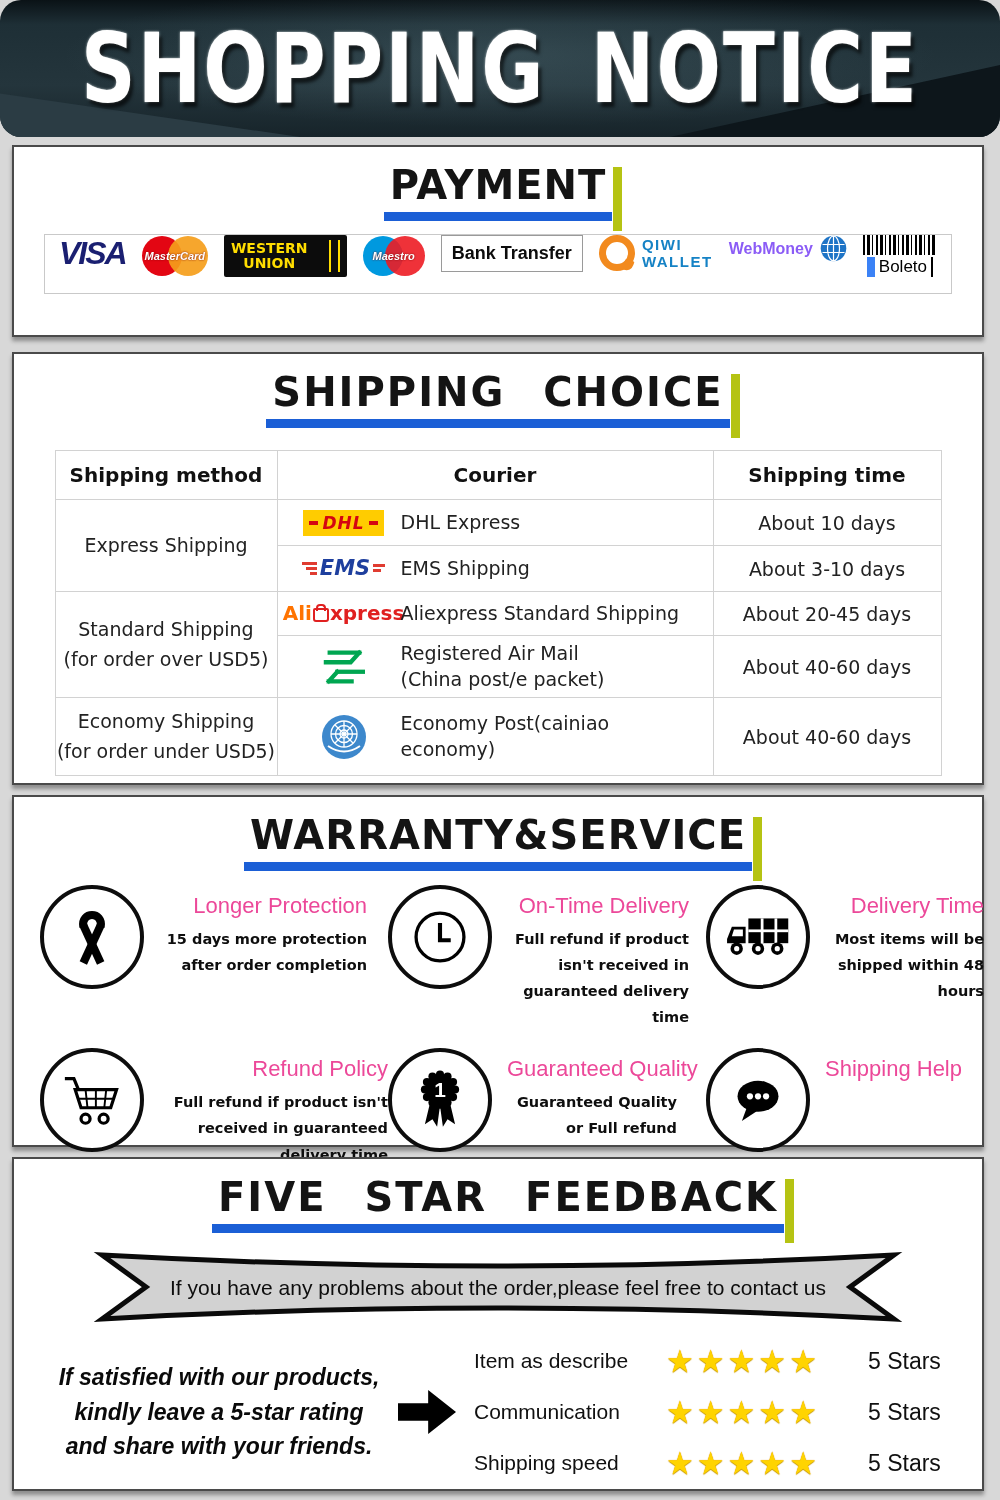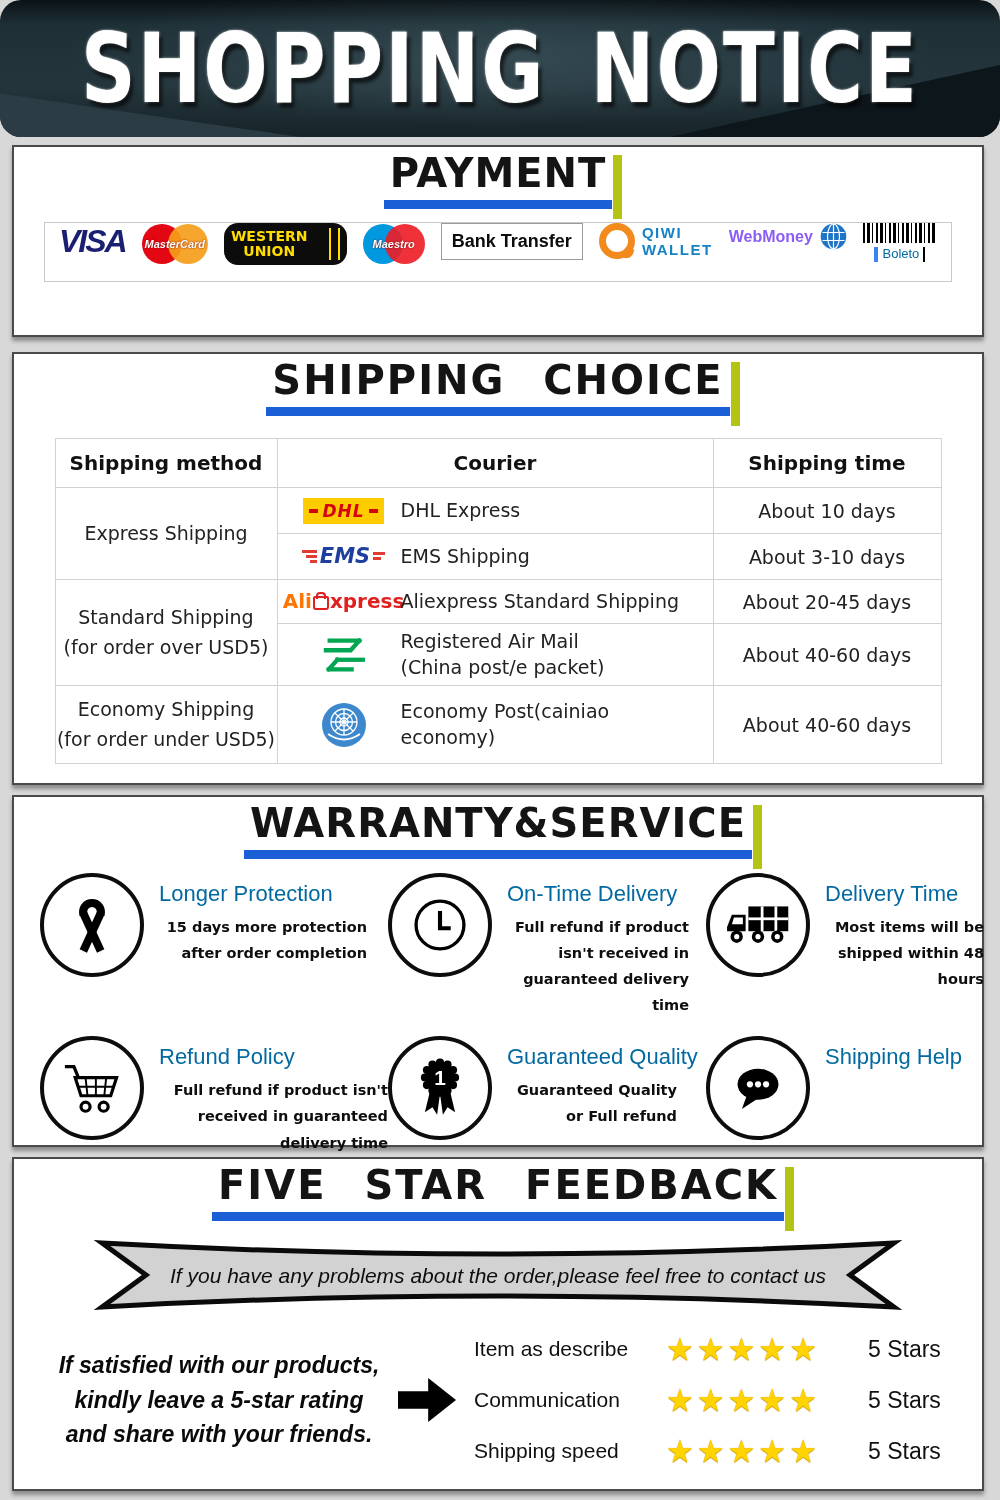--- a/index.html
+++ b/index.html
@@ -46,21 +46,21 @@
   .card{
     position:absolute;left:12px;width:972px;background:#fff;
     border:2px solid #4a4a4a;box-sizing:border-box;
     box-shadow:0 4px 4px rgba(0,0,0,0.35);
   }
   #payment-card{top:145px;height:192px;}
   #shipping-card{top:352px;height:433px;}
   #warranty-card{top:795px;height:352px;}
   #feedback-card{top:1157px;height:334px;}
   
-  .section-head{text-align:center;padding-top:6px;line-height:1;}
+  .section-head{text-align:center;padding-top:18px;line-height:1;}
   .head-inner{display:inline-block;position:relative;}
   .head-text{
     font-family:"DejaVu Sans",sans-serif;
     font-size:40px;font-weight:bold;color:#141414;letter-spacing:1px;
     white-space:nowrap;
   }
   .wide .head-text{word-spacing:22px;letter-spacing:2px;}
   .blue-bar{height:9px;background:var(--blue);margin:7px -6px 0 -6px;}
   .green-tick{position:absolute;right:-16px;top:2px;width:9px;height:64px;background:var(--green);}
   
@@ -69,38 +69,38 @@
     display:flex;align-items:flex-start;justify-content:space-between;
     padding:0 14px;
   }
   .visa-text{font-size:32px;font-weight:bold;font-style:italic;color:#1a1f71;letter-spacing:-2px;}
   .mc{position:relative;width:66px;height:42px;}
   .mc .c1{position:absolute;left:0;top:1px;width:40px;height:40px;border-radius:50%;background:#e30613;}
   .mc .c2{position:absolute;left:26px;top:1px;width:40px;height:40px;border-radius:50%;background:#f59e1b;opacity:.92;}
   .mc-label{position:absolute;inset:0;display:flex;align-items:center;justify-content:center;
     color:#fff;font-size:11px;font-weight:bold;font-style:italic;z-index:2;
     text-shadow:0 0 2px #7a0000;}
-  .wu{background:#0c0c0c;border-radius:14px;padding:5px 7px;display:flex;align-items:center;gap:21px;}
+  .wu{background:#0c0c0c;border-radius:2px;padding:5px 7px;display:flex;align-items:center;gap:21px;}
   .wu-lines{color:#ffdd00;font-family:"DejaVu Sans",sans-serif;font-weight:bold;font-size:14px;line-height:1.1;text-align:center;}
   .wu-bars{width:7px;height:32px;border-left:2px solid #ffdd00;border-right:2px solid #ffdd00;}
   .maestro{position:relative;width:62px;height:42px;}
   .maestro .c1{position:absolute;left:0;top:1px;width:40px;height:40px;border-radius:50%;background:#0099df;}
   .maestro .c2{position:absolute;left:22px;top:1px;width:40px;height:40px;border-radius:50%;background:#ed1c24;opacity:.9;}
   .bank-box{border:1px solid #9a9a9a;padding:7px 10px;font-weight:bold;font-size:18px;color:#0c0c0c;background:#fff;}
   .qiwi{display:flex;align-items:center;gap:7px;}
   .qiwi-q{width:22px;height:22px;border:7px solid #f28a1e;border-radius:50%;position:relative;}
   .qiwi-q::after{content:"";position:absolute;right:-5px;bottom:-7px;width:9px;height:11px;background:#f28a1e;
     border-radius:1px 1px 9px 2px;transform:rotate(18deg);}
   .qiwi-text{color:#1582c5;font-weight:bold;font-size:15px;line-height:1.15;letter-spacing:1.5px;}
   .webmoney{display:flex;align-items:center;gap:7px;}
   .wm-text{color:#8b5cf6;font-weight:bold;font-size:16px;}
   .boleto{text-align:center;line-height:1;}
   .boleto-bars{width:74px;height:20px;margin:0 auto 2px;
     background:repeating-linear-gradient(90deg,#000 0 2px,#fff 2px 4px,#000 4px 7px,#fff 7px 9px,#000 9px 10px,#fff 10px 13px);}
-  .boleto-text{display:inline-block;font-size:13px;color:#0369a1;border-left:4px solid #3b82f6;border-right:2px solid #000;padding:0 4px;line-height:1.15;}
+  .boleto-text{display:inline-block;font-size:17px;color:#000000;border-left:8px solid #3b82f6;border-right:2px solid #000;padding:0 4px;line-height:1.15;}
   
   .ship-table{border-collapse:collapse;margin:22px auto 0;width:886px;table-layout:fixed;
     font-family:"DejaVu Sans",sans-serif;}
   .ship-table col.c1{width:222px;} .ship-table col.c2{width:436px;} .ship-table col.c3{width:228px;}
   .ship-table td{border:1px solid #d2d2d2;font-size:19px;color:#222;}
   .thead td{font-weight:bold;font-size:20px;height:46px;text-align:center;color:#111;}
   .method-cell{text-align:center;line-height:1.55;}
   .time-cell{text-align:center;}
   .courier-cell{padding:4px 6px 4px 22px;}
   .courier-flex{display:flex;align-items:center;gap:13px;}
@@ -119,28 +119,28 @@
   .ali-1{color:#ff7300;} .ali-2{color:#e02020;}
   .ali-bag{width:12px;height:10px;border:2px solid #e02020;border-radius:2px 2px 3px 3px;position:relative;margin:3px 1px 0;}
   .ali-bag::before{content:"";position:absolute;top:-6px;left:1px;width:6px;height:5px;
     border:2px solid #e02020;border-bottom:none;border-radius:4px 4px 0 0;}
   
   .features{display:grid;grid-template-columns:348px 318px 278px;row-gap:18px;padding:14px 0 0 26px;}
   .feature{display:flex;gap:15px;}
   .f-circle{width:104px;height:104px;border:4px solid #0d0d0d;border-radius:50%;flex-shrink:0;
     display:flex;align-items:center;justify-content:center;background:#fff;box-sizing:border-box;}
   .f-body{padding-top:8px;}
-  .f-title{font-size:22px;color:#0369a1;}
+  .f-title{font-size:22px;color:#ec4899;text-align:right;}
   .f-desc{margin-top:7px;font-size:14.5px;font-weight:bold;line-height:1.8;color:#0e0e0e;
     font-family:"DejaVu Sans",sans-serif;max-width:208px;text-align:right;}
   
   .banner-zone{position:relative;width:812px;height:80px;margin:14px auto 0;}
   .banner-zone svg{position:absolute;inset:0;}
   .banner-text{position:absolute;inset:0;display:flex;align-items:center;justify-content:center;
-    font-style:italic;font-size:21px;color:#0d0d0d;padding-top:2px;}
+    font-size:21px;color:#0d0d0d;padding-top:2px;}
   .cta-area{display:flex;align-items:center;margin-top:14px;padding-left:36px;}
   .cta-text{width:338px;font-style:italic;font-size:23px;font-weight:600;line-height:1.5;
     text-align:center;color:#0a0a0a;}
   .big-arrow{width:58px;height:48px;background:#000;margin-left:10px;flex-shrink:0;
     clip-path:polygon(0 32%,52% 32%,52% 4%,100% 50%,52% 96%,52% 68%,0 68%);}
   .ratings{margin-left:18px;display:flex;flex-direction:column;gap:11px;}
   .rating-row{display:flex;align-items:center;height:40px;}
   .r-label{width:192px;font-size:21px;color:#101010;}
   .r-stars{width:190px;font-size:31px;line-height:1;color:#ffd400;letter-spacing:3px;
     text-shadow:0 1px 1px #c89b00,0 0 1px #e08400;}

